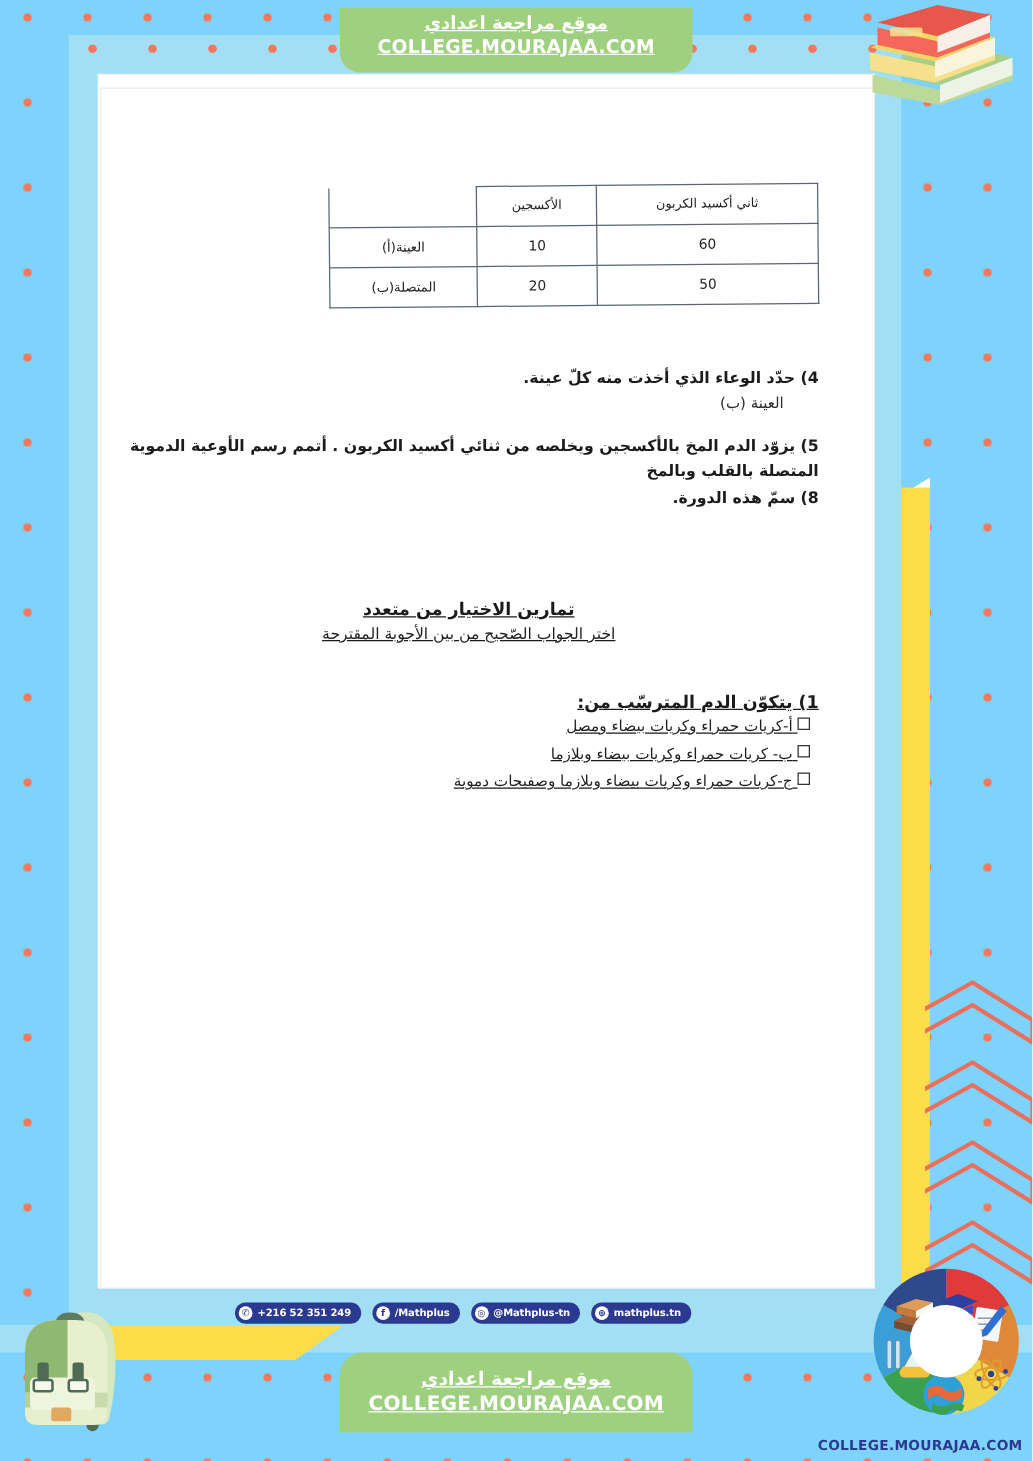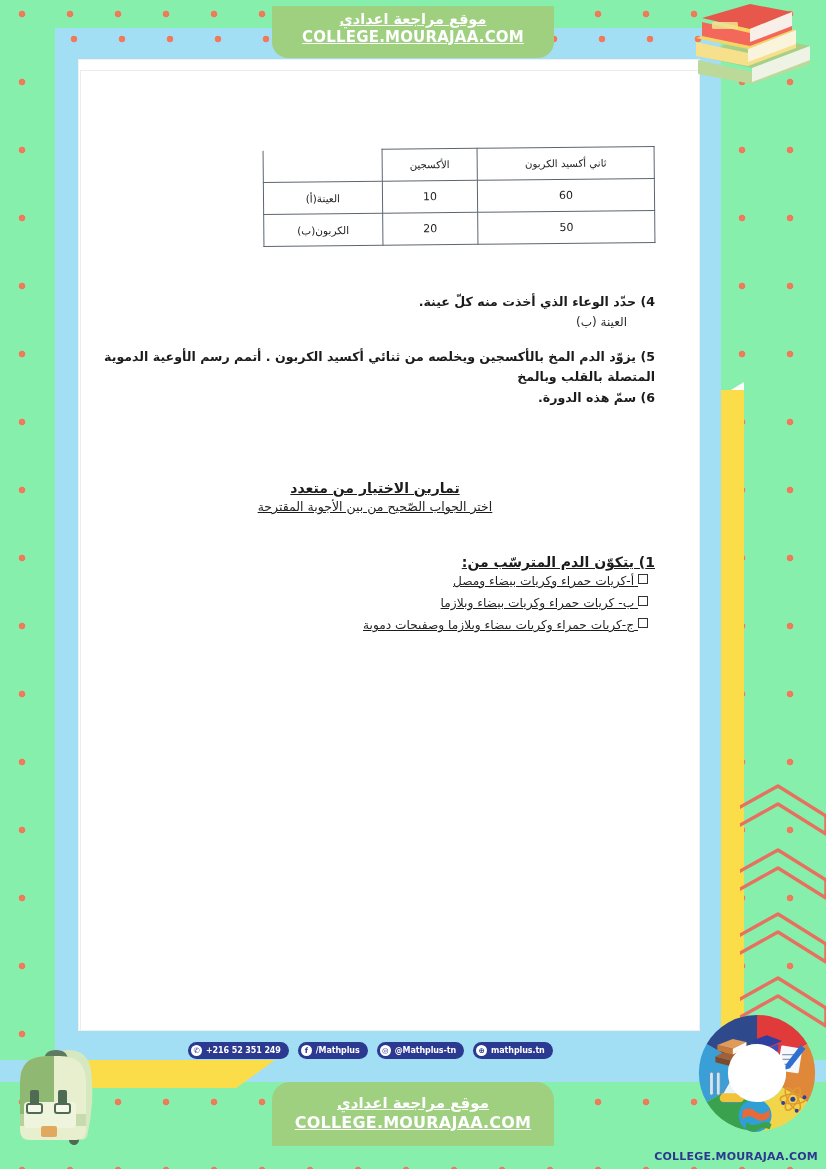--- a/index.html
+++ b/index.html
@@ -6,21 +6,21 @@
     margin: 0; padding: 0;
     width: 826px; height: 1169px;
     overflow: hidden;
     font-family: "DejaVu Sans", "Liberation Sans", sans-serif;
   }
 
   
   #stage {
     position: relative;
     width: 826px; height: 1169px;
-    background: #86efac;
+    background: #7dd3fc;
     overflow: hidden;
   }
 
   
   .dots {
     position: absolute;
     inset: 0;
     background-image:
       radial-gradient(circle at 8px 8px, #f4795c 3.2px, transparent 3.6px);
     background-size: 48px 68px;
@@ -398,30 +398,30 @@
         <td class="blank"></td>
       </tr>
       <tr>
         <td class="num">60</td>
         <td class="num">10</td>
         <td>العينة(أ)</td>
       </tr>
       <tr>
         <td class="num">50</td>
         <td class="num">20</td>
-        <td>الكربون(ب)</td>
+        <td>المتصلة(ب)</td>
       </tr>
     </tbody>
       </table>
 
     <div class="q-bold" style="margin-top:47px;">4) حدّد الوعاء الذي أخذت منه كلّ عينة.</div>
     <div class="q-norm indent-1">العينة (ب)</div>
 
     <div class="q-bold" style="margin-top:14px;">5) يزوّد الدم المخ بالأكسجين  ويخلصه من ثنائي أكسيد الكربون . أتمم رسم الأوعية الدموية المتصلة بالقلب وبالمخ</div>
-    <div class="q-bold">6) سمّ هذه الدورة.</div>
+    <div class="q-bold">8) سمّ هذه الدورة.</div>
 
     <div style="margin-top:72px;text-decoration:underline;">
       <div class="mcq-title">تمارين الاختيار من متعدد</div>
       <div class="mcq-sub">اختر الجواب الصّحيح من بين الأجوبة المقترحة</div>
 
       <div style="margin-top:40px;">
         <div class="mcq-q">1) يتكوّن الدم المترسّب من:</div>
         <div class="mcq-opt">
           <span class="cbox"></span>
           <span>أ-كريات حمراء وكريات بيضاء ومصل</span>

